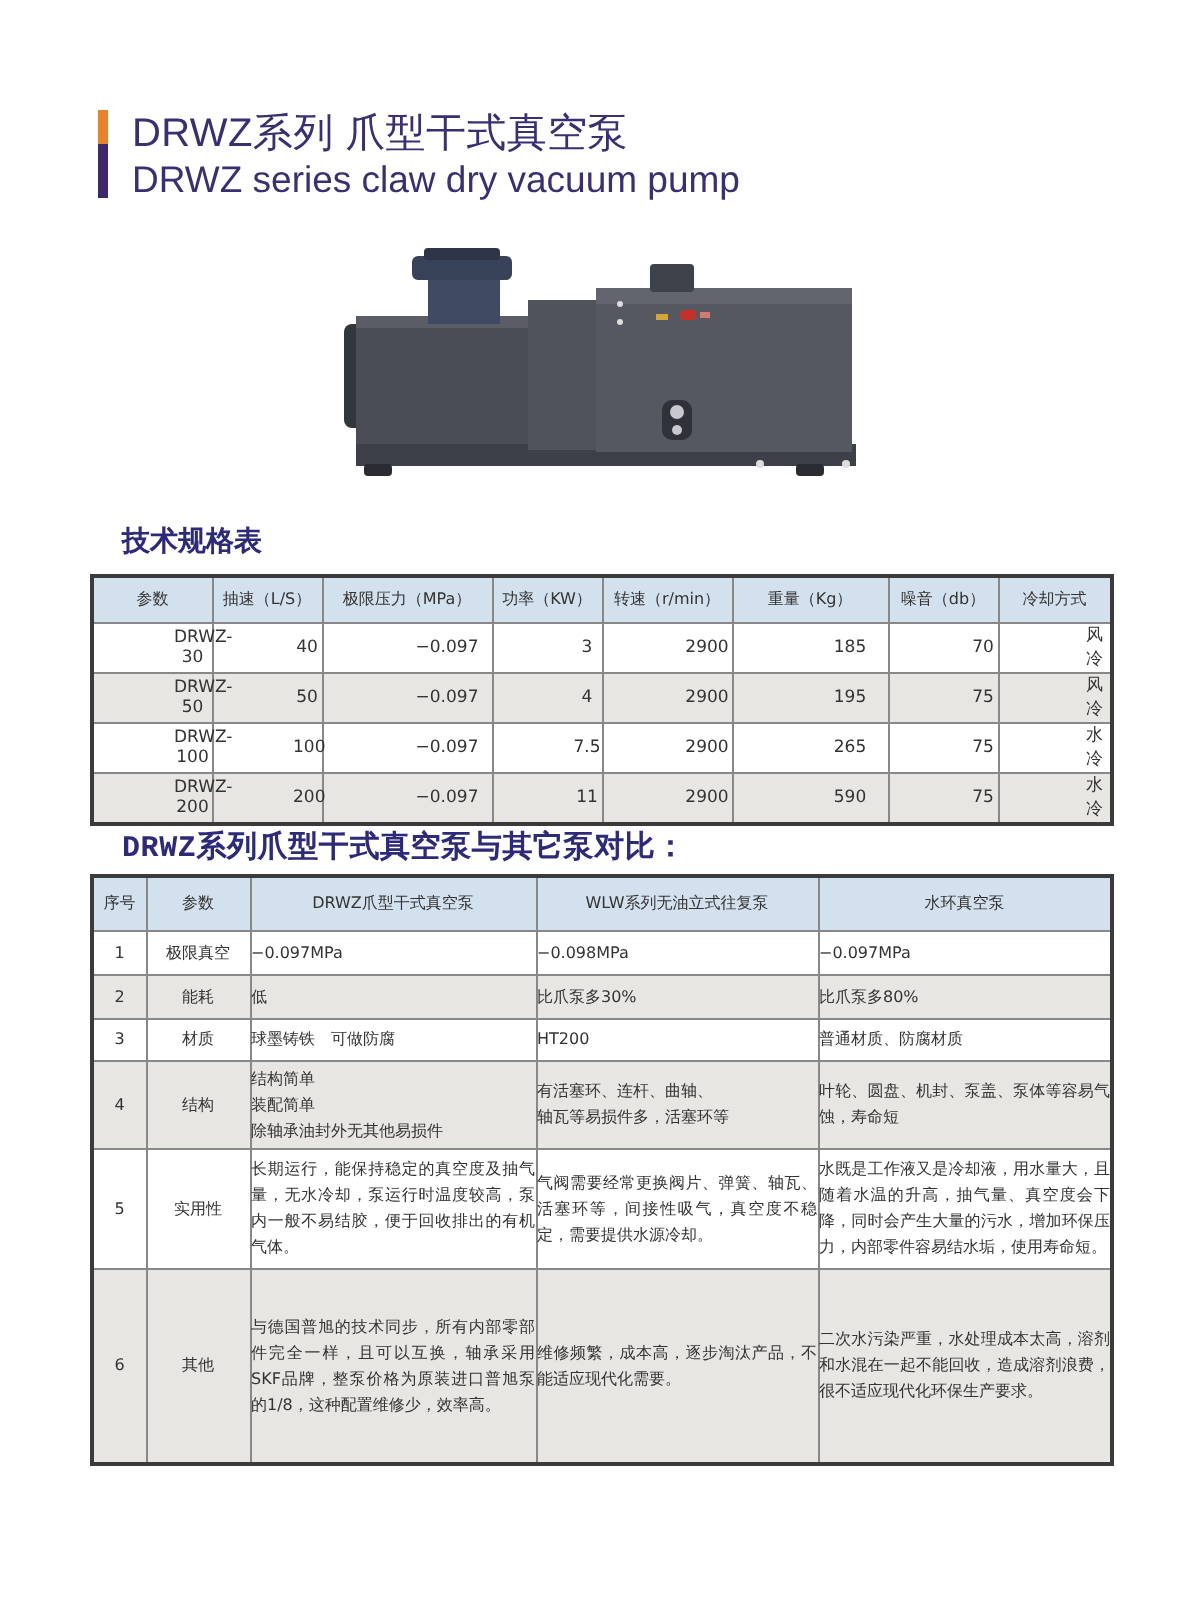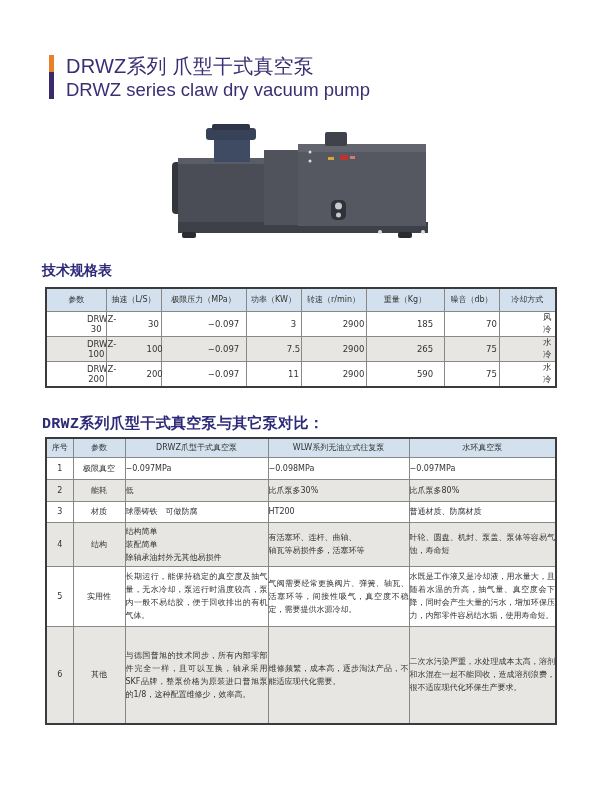--- a/index.html
+++ b/index.html
@@ -7,35 +7,35 @@
   body { position: relative; font-family: "DejaVu Sans", "Liberation Sans", sans-serif; color: #333; }
 
   .title-block { position: absolute; left: 49px; top: 53px; height: 48px; }
   .title-bar { position: absolute; left: 0; top: 2px; width: 5px; height: 44px; background: #3a2a6a; }
   .title-bar::before { content: ""; position: absolute; left: 0; top: 0; width: 5px; height: 17px; background: #e8822a; }
   .title-cn { position: absolute; left: 17px; top: 0px; white-space: nowrap; font-size: 20px; color: #3a2f73; letter-spacing: 0.2px; font-family: "Liberation Sans", "DejaVu Sans", sans-serif; }
   .title-en { position: absolute; left: 17px; top: 26px; white-space: nowrap; font-size: 18.5px; color: #3a2f73; font-family: "Liberation Sans", "DejaVu Sans", sans-serif; }
 
   .pump { position: absolute; left: 170px; top: 122px; width: 270px; height: 125px; }
 
-  .section-title { position: absolute; left: 42px; white-space: nowrap; color: #2e2a7a; font-weight: bold; }
+  .section-title { position: absolute; left: 61px; white-space: nowrap; color: #2e2a7a; font-weight: bold; }
   .spec-title { top: 262px; font-size: 14px; }
   .cmp-title { top: 414px; font-size: 15px; letter-spacing: 0.3px; font-family: Liberation Mono, monospace; }
 
   table { position: absolute; left: 45px; width: 510px; border-collapse: collapse; table-layout: fixed; border: 2px solid #3b3b3b; font-size: 8px; color: #333; }
   td, th { border: 1px solid #888; text-align: center; vertical-align: middle; font-weight: normal; }
   thead th { background: #d3e1ef; color: #333; }
   .spec { top: 287px; }
   .spec thead th { height: 23px; }
   .spec tbody td { height: 20px; font-size: 8.5px; padding-left: 40px; }
   .spec tbody tr:nth-child(odd) td { background: #ffffff; }
   .spec tbody tr:nth-child(even) td { background: #e8e6e3; }
 
   .cmp { top: 437px; }
-  .cmp thead th { height: 19px; }
+  .cmp thead th { height: 27px; }
   .cmp tbody tr:nth-child(odd) td { background: #ffffff; }
   .cmp tbody tr:nth-child(even) td { background: #e8e6e3; }
   .cmp td.txt { text-align: left; padding: 2px 0; line-height: 13px; font-size: 8px; white-space: pre-line; }
   .cmp td.txt.just { text-align: justify; }
   .r1 td { height: 22px; } .r2 td { height: 22px; } .r3 td { height: 21px; }
   .r4 td { height: 44px; } .r5 td { height: 60px; } .r6 td { height: 98px; }
 </style>
 </head>
 <body>
 
@@ -98,26 +98,36 @@
       <th>功率（KW）</th>
       <th>转速（r/min）</th>
       <th>重量（Kg）</th>
       <th>噪音（db）</th>
       <th>冷却方式</th>
     </tr>
   </thead>
   <tbody>
     <tr>
       <td>DRWZ-30</td>
-      <td>30</td>
+      <td>40</td>
       <td>−0.097</td>
       <td>3</td>
       <td>2900</td>
       <td>185</td>
       <td>70</td>
+      <td>风冷</td>
+    </tr>
+    <tr>
+      <td>DRWZ-50</td>
+      <td>50</td>
+      <td>−0.097</td>
+      <td>4</td>
+      <td>2900</td>
+      <td>195</td>
+      <td>75</td>
       <td>风冷</td>
     </tr>
     <tr>
       <td>DRWZ-100</td>
       <td>100</td>
       <td>−0.097</td>
       <td>7.5</td>
       <td>2900</td>
       <td>265</td>
       <td>75</td>

